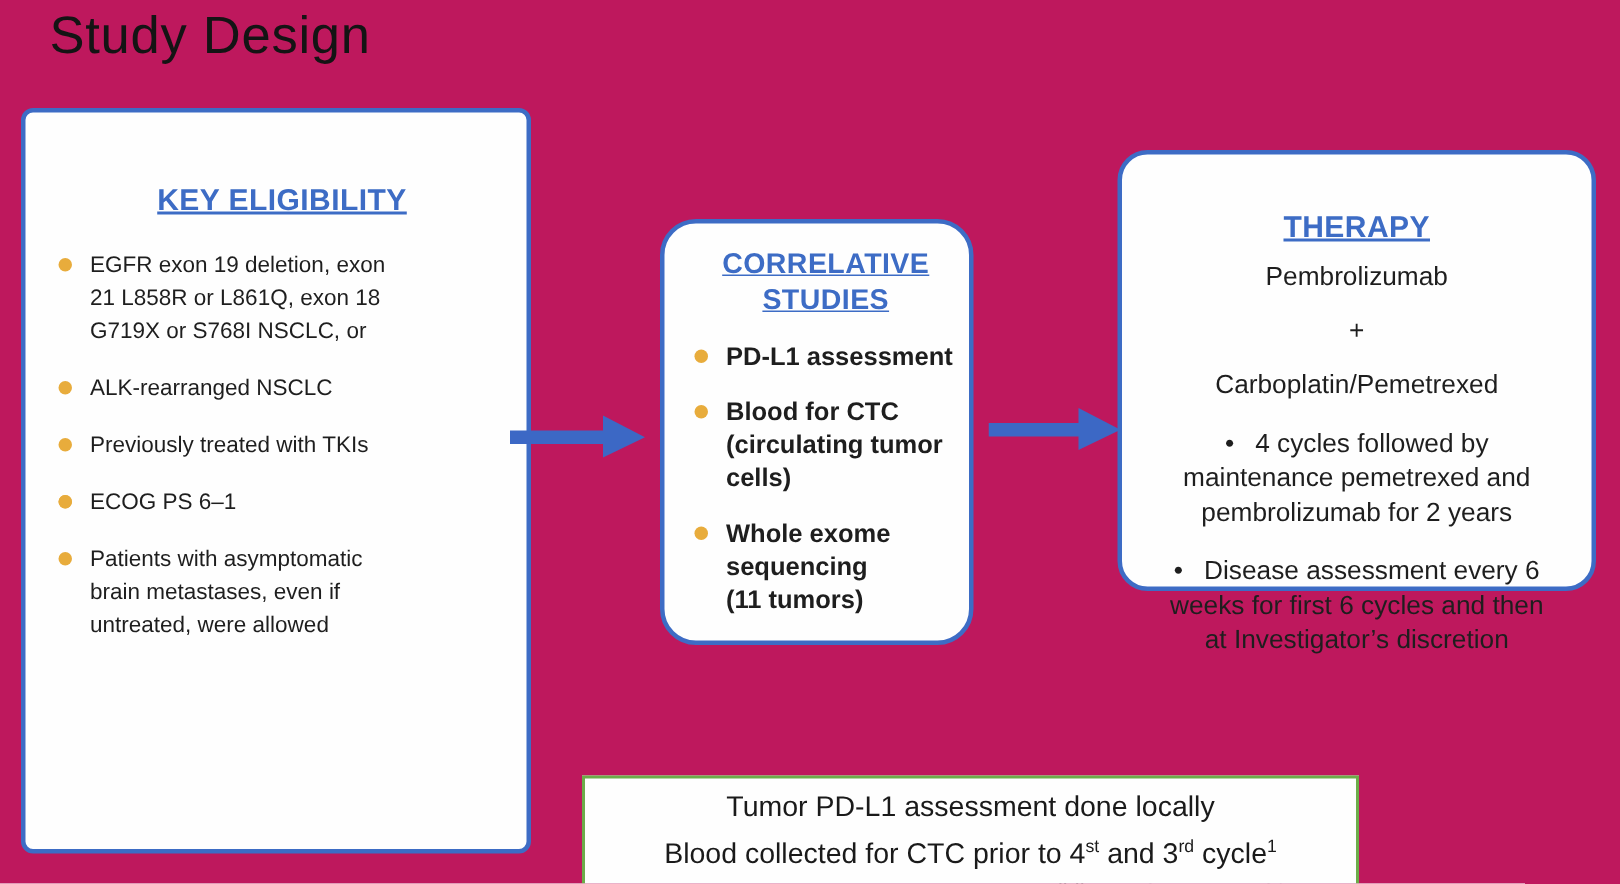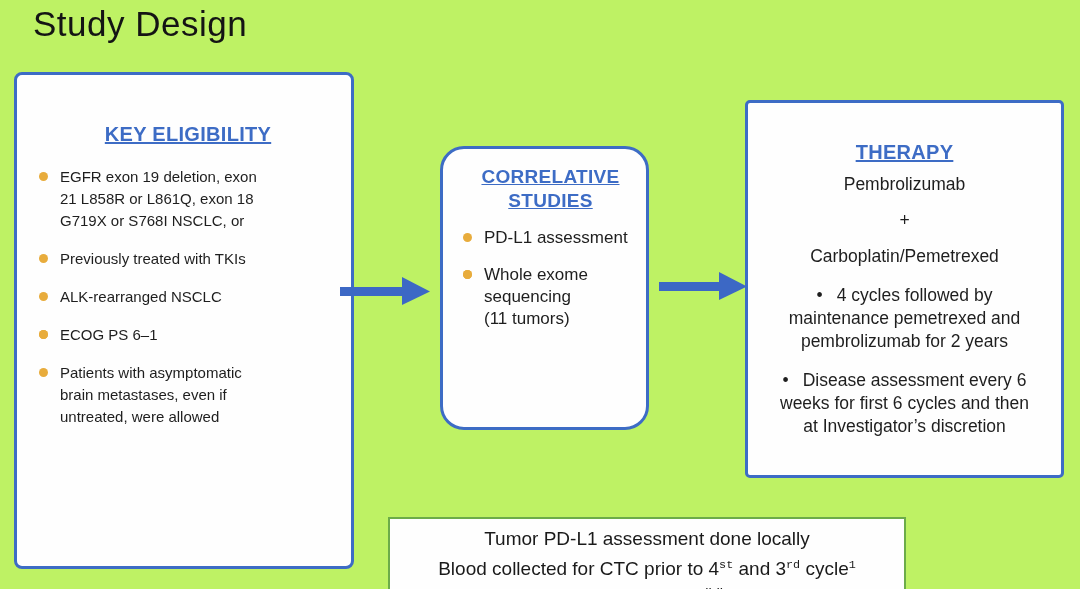--- a/index.html
+++ b/index.html
@@ -5,21 +5,21 @@
   * { margin: 0; padding: 0; box-sizing: border-box; }
   html, body { background: #ffffff; }
   body {
     font-family: "Liberation Sans", "DejaVu Sans", sans-serif;
     color: #1e1e1e;
   }
   .slide {
     position: relative;
     width: 1080px;
     height: 589px;
-    background: #bef264;
+    background: #be185d;
     overflow: hidden;
     padding-left: 36px;
   }
   .page-title {
     position: absolute;
     left: 33px;
     top: 4px;
     font-size: 35px;
     font-weight: 400;
     color: #141414;
@@ -63,31 +63,31 @@
   }
   .bullet-list li .li-text { white-space: pre-line; }
   
   .correlative-box {
     left: 440px; top: 146px;
     width: 209px; height: 284px;
     border-radius: 24px;
     padding: 16px 8px 0 20px;
   }
   .correlative-box h2 { font-size: 19px; line-height: 24px; }
-  .correlative-box .bullet-list { margin-top: 14px; }
+  .correlative-box .bullet-list { margin-top: 14px; font-weight: bold; }
   .correlative-box .bullet-list li {
     font-size: 17px;
     line-height: 22px;
     margin-bottom: 15px;
   }
   
   .therapy-box {
     left: 745px; top: 100px;
-    width: 319px; height: 378px;
-    border-radius: 5px;
+    width: 319px; height: 294px;
+    border-radius: 20px;
     padding: 38px 10px 0 10px;
     text-align: center;
   }
   .therapy-box h2 { font-size: 20px; }
   .therapy-box .t-line { font-size: 17.5px; line-height: 23px; }
   .therapy-drug1 { margin-top: 9px; }
   .therapy-plus  { margin-top: 13px; }
   .therapy-drug2 { margin-top: 13px; }
   .therapy-bullet {
     margin-top: 16px;
@@ -105,21 +105,21 @@
     position: absolute;
     left: 388px; top: 489px;
     width: 518px; height: 92px;
     background: #fefefe;
     border: 2.5px solid #6cac49;
     text-align: center;
     padding-top: 7px;
     margin-top: 28px;
   }
   .note-box .n-line { font-size: 19px; line-height: 26px; color: #1a1a1a; }
-  .note-box sup { font-size: 62%; font-family: Liberation Mono, monospace; }
+  .note-box sup { font-size: 62%; }
   .note-box .footnote {
     font-size: 14.5px;
     text-align: right;
     padding-right: 30px;
     margin-top: 4px;
     color: #1a1a1a;
   }
 </style>
 </head>
 <body>
@@ -127,43 +127,45 @@
 <div class="slide">
 
   <h1 class="page-title">Study Design</h1>
 
   <section class="box eligibility-box">
     <h2>KEY ELIGIBILITY</h2>
     <ul class="bullet-list">
       <li><span class="dot"></span><span class="li-text">EGFR exon 19 deletion, exon
 21 L858R or L861Q, exon 18
 G719X or S768I NSCLC, or</span></li>
+      <li><span class="dot"></span><span class="li-text">ALK-rearranged NSCLC</span></li>
       <li><span class="dot"></span><span class="li-text">Previously treated with TKIs</span></li>
-      <li><span class="dot"></span><span class="li-text">ALK-rearranged NSCLC</span></li>
       <li><span class="dot"></span></li>
       <li><span class="dot"></span><span class="li-text">ECOG PS 6–1</span></li>
       <li><span class="dot"></span><span class="li-text">Patients with asymptomatic
 brain metastases, even if
 untreated, were allowed</span></li>
     </ul>
   </section>
 
   <div class="arrow arrow-left">
     <svg width="90" height="30" viewBox="0 0 90 30">
       <rect x="0" y="11" width="64" height="9" fill="#3c68c5"></rect>
       <polygon points="62,1 90,15.5 62,29" fill="#3c68c5"></polygon>
     </svg>
   </div>
 
   <section class="box correlative-box">
     <h2>CORRELATIVE
 STUDIES</h2>
     <ul class="bullet-list">
       <li><span class="dot"></span><span class="li-text">PD-L1 assessment</span></li>
-      <li><span class="dot"></span></li>
+      <li><span class="dot"></span><span class="li-text">Blood for CTC
+(circulating tumor
+cells)</span></li>
       <li><span class="dot"></span><span class="li-text">Whole exome
 sequencing
 (11 tumors)</span></li>
     </ul>
   </section>
 
   <div class="arrow arrow-right">
     <svg width="88" height="30" viewBox="0 0 88 30">
       <rect x="0" y="11" width="62" height="9" fill="#3c68c5"></rect>
       <polygon points="60,1 88,15.5 60,29" fill="#3c68c5"></polygon>

